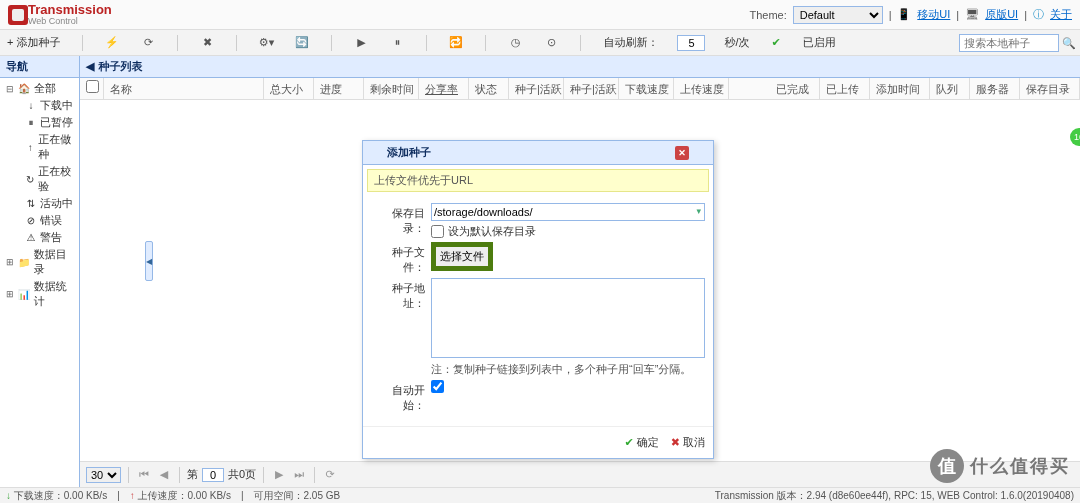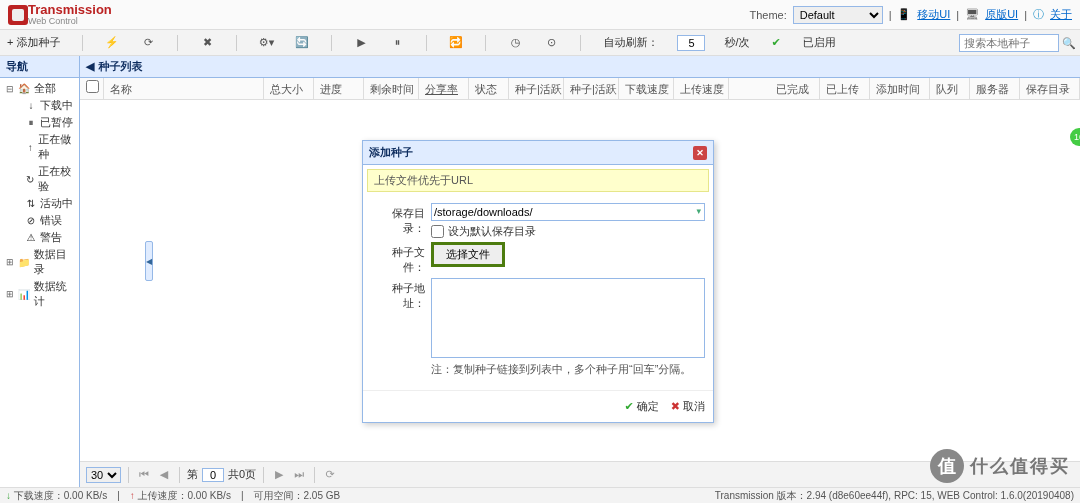--- a/index.html
+++ b/index.html
@@ -45,32 +45,32 @@
 .pbtn { width: 16px; height: 16px; display: flex; align-items: center; justify-content: center; color: #999; cursor: pointer; }
 
 
 .statusbar { position: absolute; left: 0; right: 0; bottom: 0; height: 16px; background: #f3f3f3; border-top: 1px solid #ddd; display: flex; align-items: center; padding: 0 6px; font-size: 10px; color: #555; gap: 10px; }
 .sarrow { font-weight: bold; }
 .sgreen { color: #4a4; } .sred { color: #c44; }
 .statusbar .right { margin-left: auto; }
 
 
 .dialog { position: absolute; left: 362px; top: 140px; width: 352px; background: #fff; border: 1px solid #95b8e7; box-shadow: 2px 2px 6px rgba(0,0,0,0.2); z-index: 100; }
-.dialog-title { background: #e0ecff; border-bottom: 1px solid #95b8e7; padding: 4px 6px; font-weight: bold; color: #0e2d5f; display: flex; align-items: center; }
+.dialog-title { background: #e0ecff; border-bottom: 1px solid #95b8e7; padding: 4px 24px; font-weight: bold; color: #0e2d5f; display: flex; align-items: center; }
 .dialog-close { margin-left: auto; width: 14px; height: 14px; background: #c44; color: #fff; display: flex; align-items: center; justify-content: center; border-radius: 2px; cursor: pointer; font-size: 9px; }
 .dialog-hint { background: #ffffcc; border: 1px solid #e6e68a; margin: 4px; padding: 3px 6px; color: #555; }
 .dialog-body { padding: 4px 8px; }
 .frow { display: flex; align-items: flex-start; margin: 3px 0; }
 .flabel { width: 60px; text-align: right; padding-right: 6px; color: #333; padding-top: 3px; }
 .fval { flex: 1; }
 .fval input[type=text] { width: 100%; border: 1px solid #95b8e7; padding: 2px; font-size: 11px; }
 .fval .combo { position: relative; }
 .fval .combo::after { content: "▾"; position: absolute; right: 4px; top: 3px; color: #4a7; font-size: 9px; }
 .fcheck { display: flex; align-items: center; gap: 4px; margin-top: 3px; }
-.filebtn { border: 3px solid #4d7c0f; background: #eee; padding: 2px 12px; font-size: 11px; cursor: pointer; }
+.filebtn { border: 5px solid #4d7c0f; background: #eee; padding: 2px 4px; font-size: 11px; cursor: pointer; }
 .fta { width: 100%; height: 80px; border: 1px solid #95b8e7; resize: none; font-size: 11px; }
 .fnote { color: #555; margin-top: 2px; font-size: 11px; }
 .dialog-btns { display: flex; justify-content: flex-end; gap: 12px; padding: 8px; border-top: 1px solid #eee; margin-top: 6px; }
 .dbtn { display: flex; align-items: center; gap: 3px; cursor: pointer; }
 .dok { color: #3a3; } .dcancel { color: #c33; }
 
 
 .watermark { position: absolute; right: 10px; bottom: 20px; display: flex; align-items: center; gap: 6px; z-index: 5; }
 .wcirc { width: 34px; height: 34px; border-radius: 50%; background: #888; color: #fff; display: flex; align-items: center; justify-content: center; font-size: 18px; font-weight: bold; }
 .wtext { color: #777; font-size: 18px; font-weight: bold; letter-spacing: 2px; }
@@ -260,20 +260,24 @@
       <div class="flabel">种子文件：</div>
       <div class="fval"><button class="filebtn">选择文件</button></div>
     </div>
     <div class="frow">
       <div class="flabel">种子地址：</div>
       <div class="fval">
         <textarea class="fta" style=""></textarea>
         <div class="fnote">注：复制种子链接到列表中，多个种子用“回车”分隔。</div>
       </div>
     </div>
+    <div class="frow">
+      <div class="flabel">自动开始：</div>
+      <div class="fval"><input type="checkbox" checked="" style=""></div>
+    </div>
   </div>
   <div class="dialog-btns">
     <div class="dbtn">
         <span class="dok">✔</span>
         <span>确定</span>
       </div>
     <div class="dbtn">
         <span class="dcancel">✖</span>
         <span>取消</span>
       </div>

